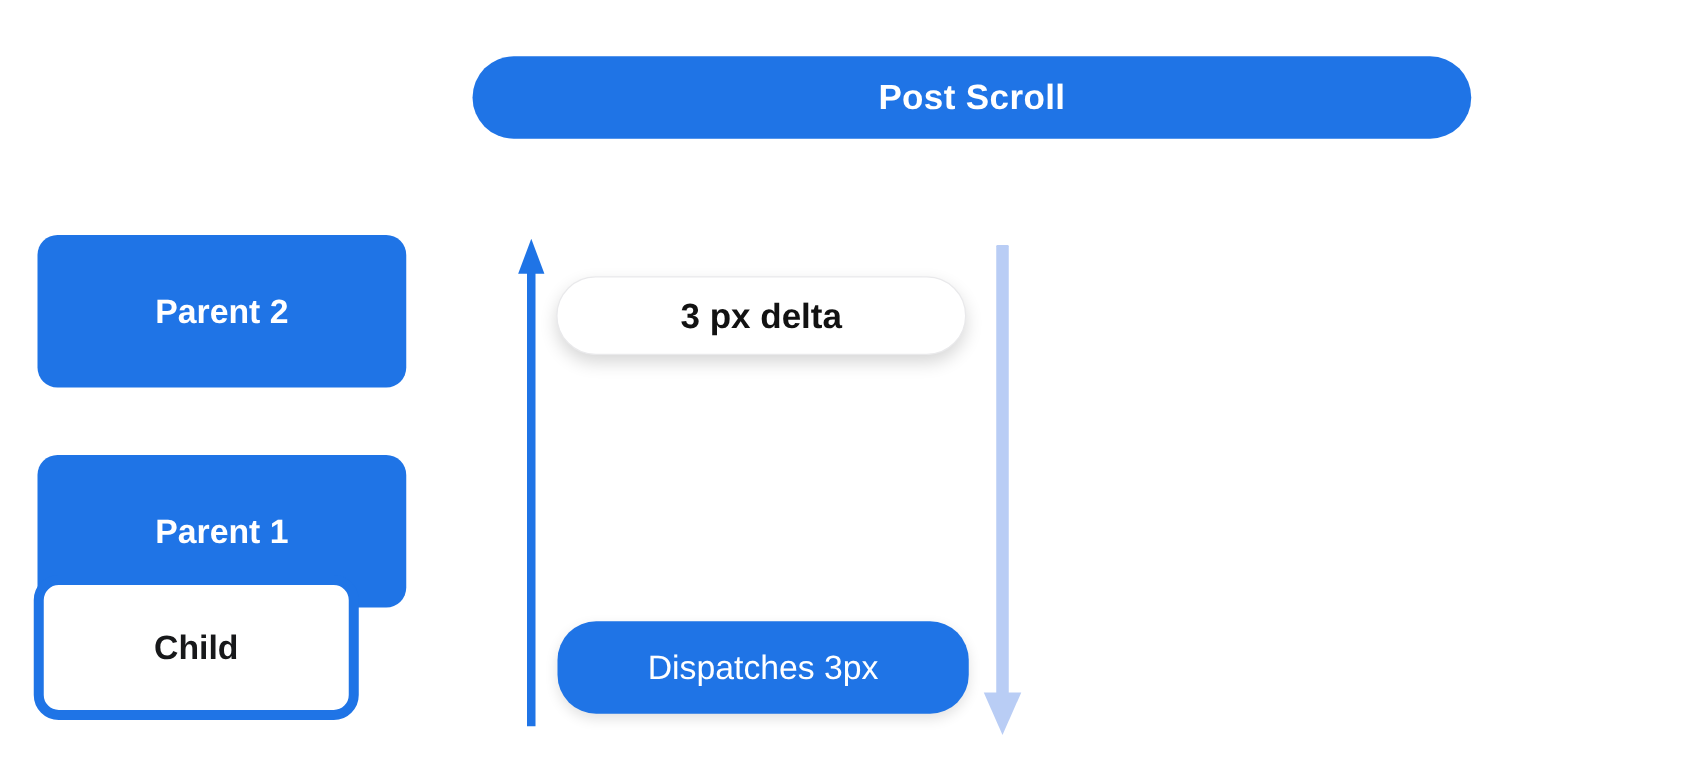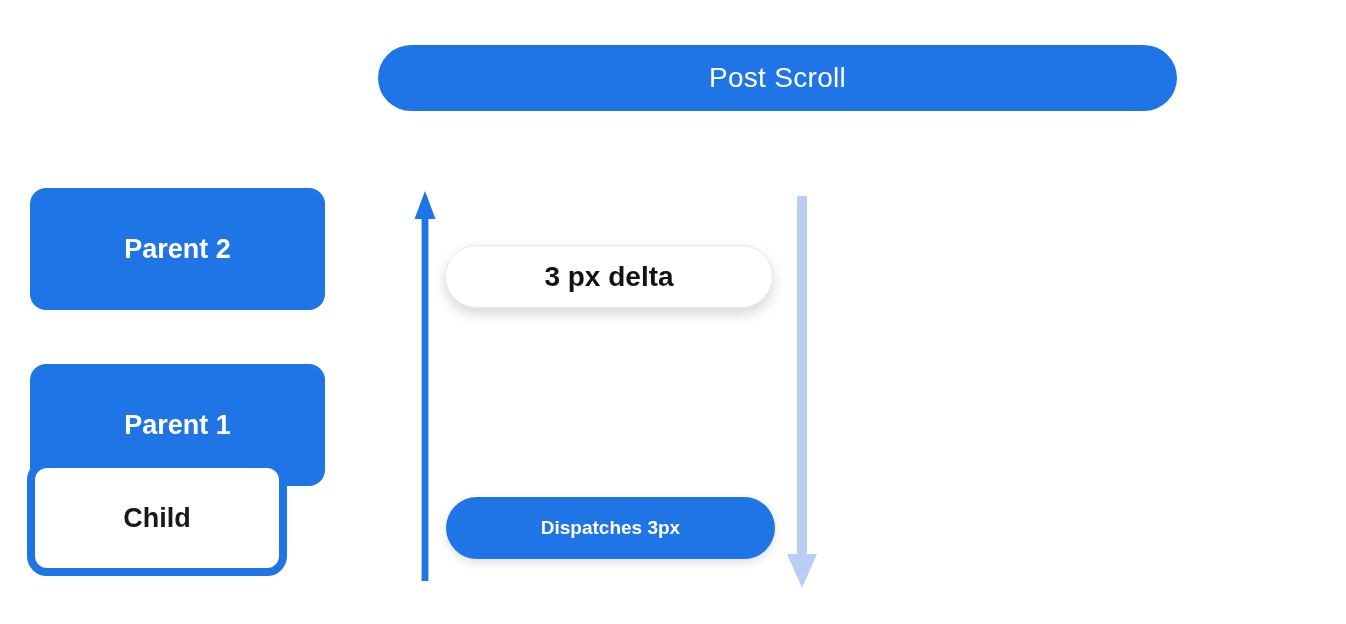--- a/index.html
+++ b/index.html
@@ -25,21 +25,21 @@
     align-items: center;
     justify-content: center;
   }
   .title-pill {
     left: 378px; top: 45px;
     width: 799px; height: 66px;
     background: var(--blue);
     border-radius: 33px;
     color: #ffffff;
     font-size: 28px;
-    font-weight: 400;
+    font-weight: 700;
     letter-spacing: 0.3px;
   }
   .node-filled {
     left: 30px;
     width: 295px; height: 122px;
     background: var(--blue);
     border-radius: 16px;
     color: #ffffff;
     font-size: 27px;
     font-weight: 700;
@@ -59,31 +59,30 @@
   .delta-pill {
     left: 445px; top: 221px;
     width: 328px; height: 63px;
     background: #ffffff;
     border: 1px solid #e9e9eb;
     border-radius: 32px;
     box-shadow: 0 6px 14px rgba(0,0,0,0.16);
     color: #121212;
     font-size: 28px;
     font-weight: 700;
-    margin-top: 24px;
   }
   .dispatch-pill {
     left: 446px; top: 497px;
-    width: 329px; height: 62px;
+    width: 329px; height: 74px;
     background: var(--blue);
     border-radius: 31px;
     box-shadow: 0 4px 10px rgba(0,0,0,0.12);
     color: #ffffff;
-    font-size: 19px;
-    font-weight: 700;
+    font-size: 27px;
+    font-weight: 400;
   }
   .arrow { position: absolute; display: block; }
   .arrow-up { left: 410px; top: 191px; }
   .arrow-up rect, .arrow-up polygon { fill: var(--blue); }
   .arrow-down { left: 785px; top: 196px; }
   .arrow-down rect, .arrow-down polygon { fill: var(--light-blue); }
 </style>
 </head>
 <body>
 

